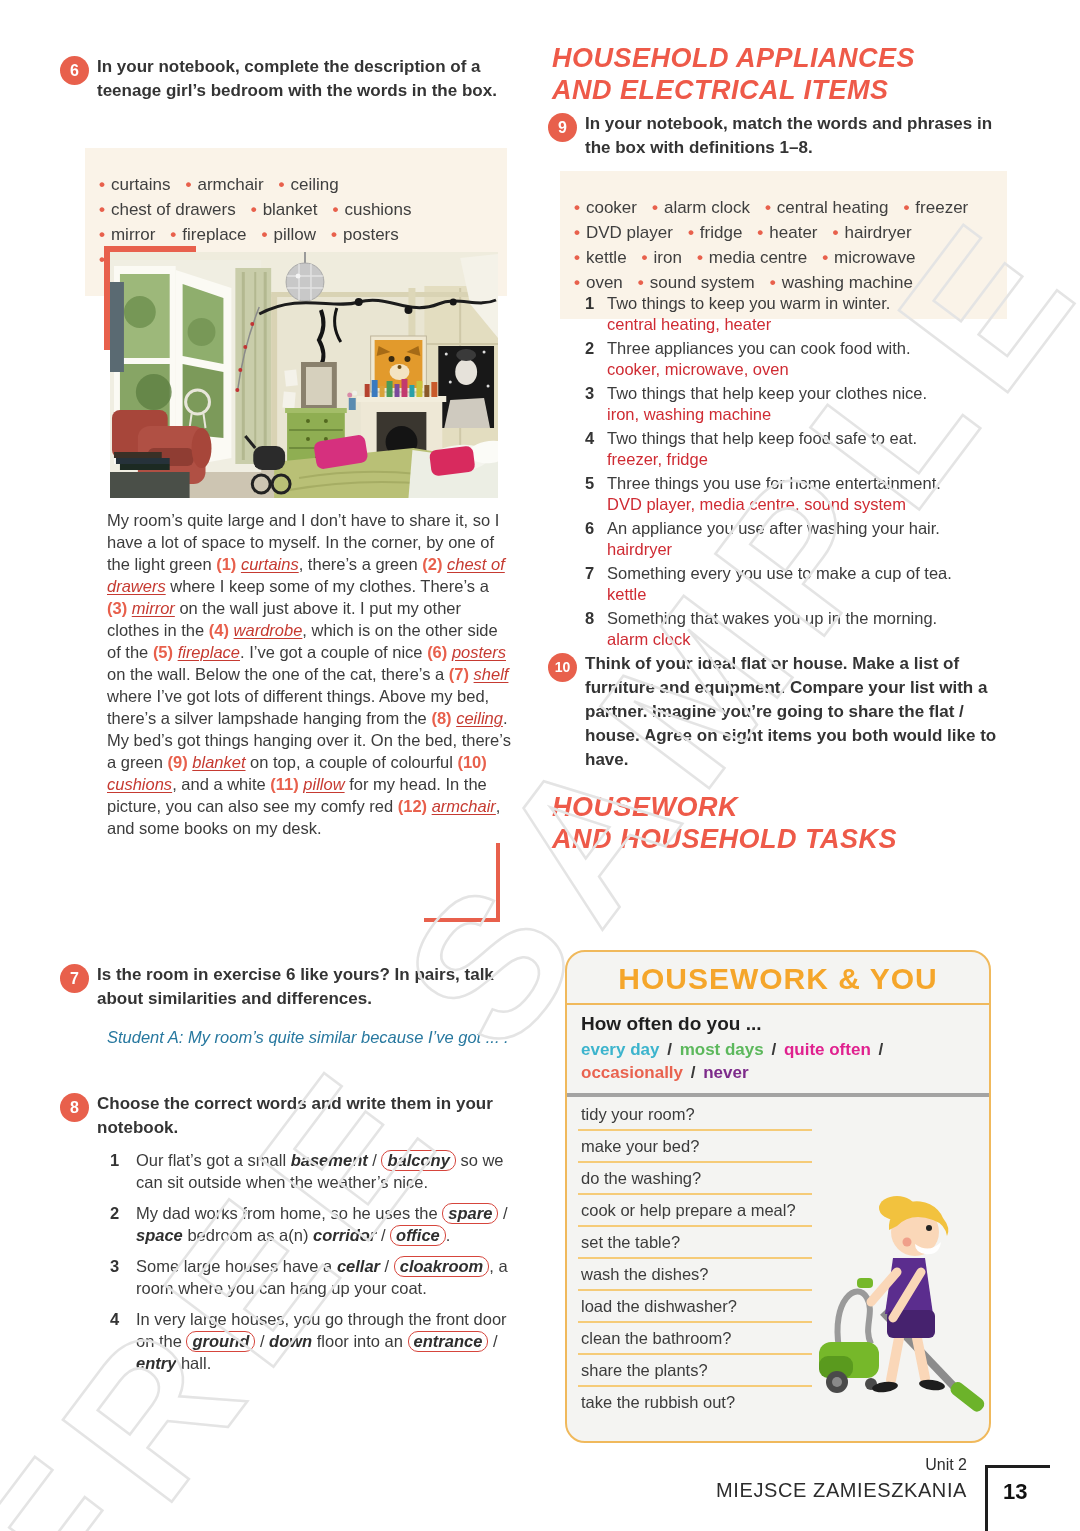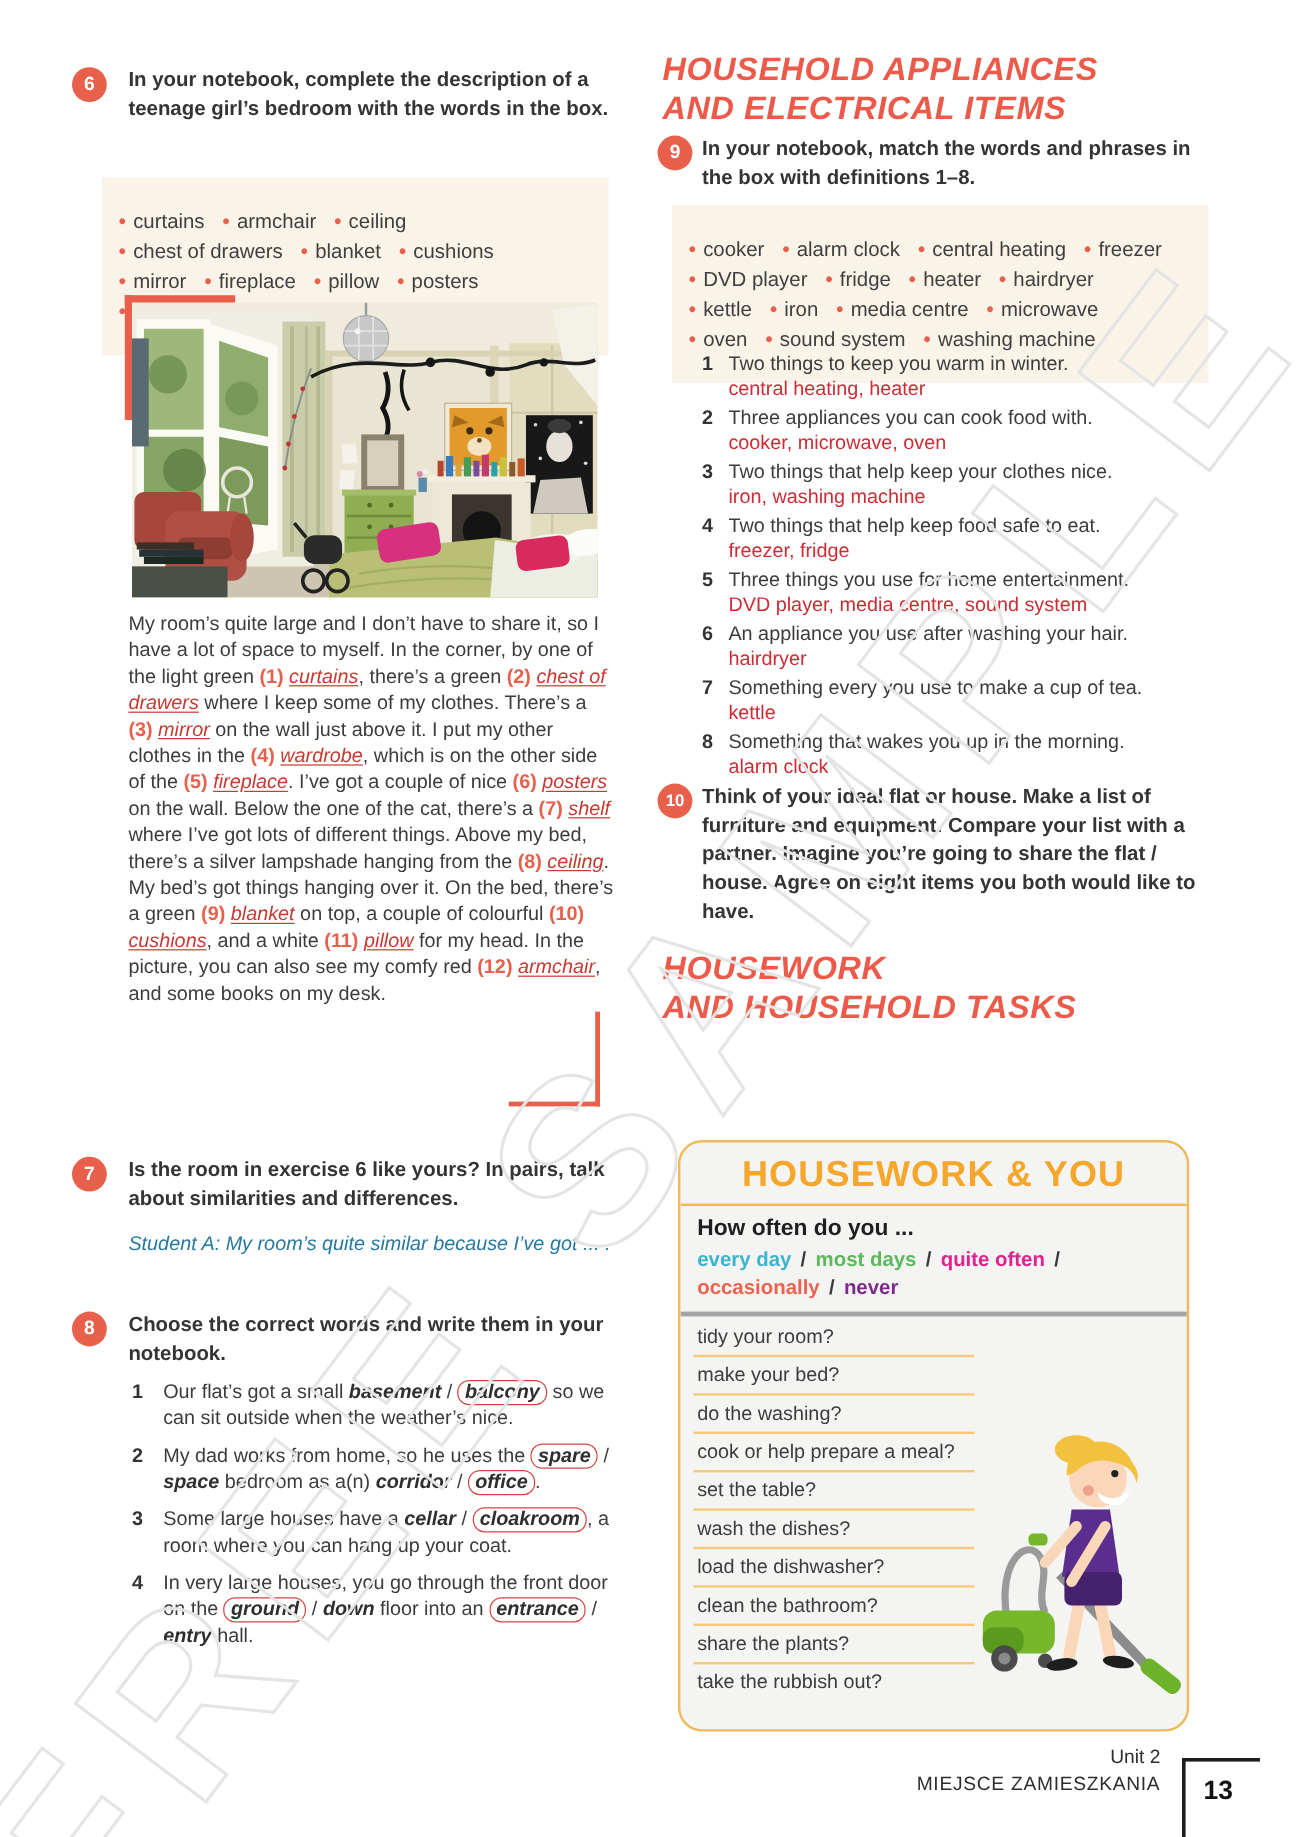--- a/index.html
+++ b/index.html
@@ -9,21 +9,21 @@
   .watermark{position:absolute;left:-70px;top:1520px;transform:rotate(-53deg);transform-origin:0 0;
              font-size:198px;font-weight:bold;letter-spacing:26px;white-space:nowrap;
              color:transparent;-webkit-text-stroke:2.5px #e4e4e4;z-index:6;pointer-events:none;}
   
   .ex{position:absolute;}
   .exnum{position:absolute;left:0;top:1px;width:29px;height:29px;border-radius:50%;
          background:#e8604c;color:#fff;font-weight:bold;font-size:16px;line-height:29px;
          text-align:center;display:block;}
   .exnum.small{font-size:14px;}
   .instr{margin:0;font-weight:bold;font-size:17px;line-height:24px;color:#343434;}
-  .ex-l .instr{margin-left:47px;width:402px;}
+  .ex-l .instr{margin-left:37px;width:402px;}
   .ex-r .instr{margin-left:37px;width:428px;}
   
   .wordbox{position:absolute;background:#faf3e8;padding:24px 14px;font-size:17px;line-height:25px;z-index:1;}
   .wb-item{display:inline-block;white-space:nowrap;margin-right:15px;color:#3f3f3f;}
   .wb-item .bullet{color:#e8604c;font-weight:bold;margin-right:6px;}
   
   .photo{position:absolute;left:110px;top:252px;width:388px;height:246px;z-index:2;}
   .photo svg{display:block;width:100%;height:100%;}
   .bracket-tl{position:absolute;left:104px;top:246px;width:84px;height:96px;
               border-left:8px solid #e8604c;border-top:8px solid #e8604c;z-index:1;}
@@ -60,21 +60,21 @@
   .hw-prompt{font-weight:bold;font-size:19px;color:#1f1f1f;margin:0 0 3px 0;}
   .hw-freqs{font-size:17px;font-weight:bold;line-height:23px;width:330px;}
   .hw-freqs .sep{color:#3a3a3a;padding:0 3px;}
   .hw-rows{padding:2px 14px 4px;}
   .hw-row{position:relative;font-size:16.5px;color:#3c3c3c;padding:6px 0 7px;}
   .hw-row:not(:last-child)::after{content:"";position:absolute;left:-3px;bottom:0;width:234px;
             height:2px;background:#f5cb78;}
   .boy{position:absolute;left:238px;top:228px;width:182px;height:250px;}
   
   .f-unit{position:absolute;right:113px;top:1456px;font-size:16px;color:#2d2d2d;text-align:right;z-index:2;}
-  .f-sub{position:absolute;right:113px;top:1479px;font-size:16px;color:#2d2d2d;letter-spacing:0.6px;
+  .f-sub{position:absolute;right:113px;top:1479px;font-size:20px;color:#2d2d2d;letter-spacing:0.6px;
          z-index:2;}
   .f-pagebox{position:absolute;left:985px;top:1465px;width:62px;height:66px;
              border-left:3px solid #1e1e1e;border-top:3px solid #1e1e1e;z-index:2;}
   .f-page{display:block;margin:11px 0 0 15px;font-size:22px;font-weight:bold;color:#111;}
 </style>
 </head>
 <body>
 
 <div class="page">
 

